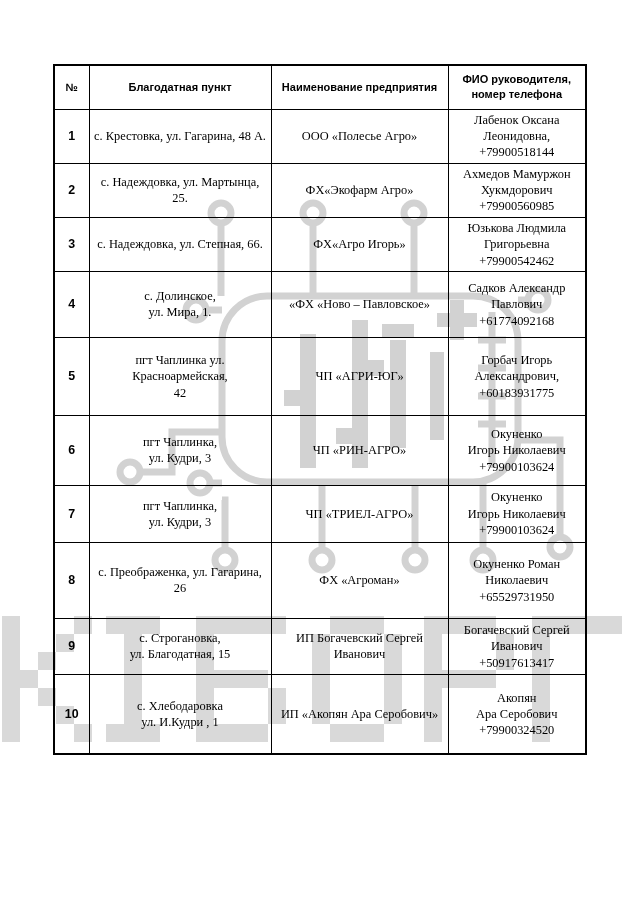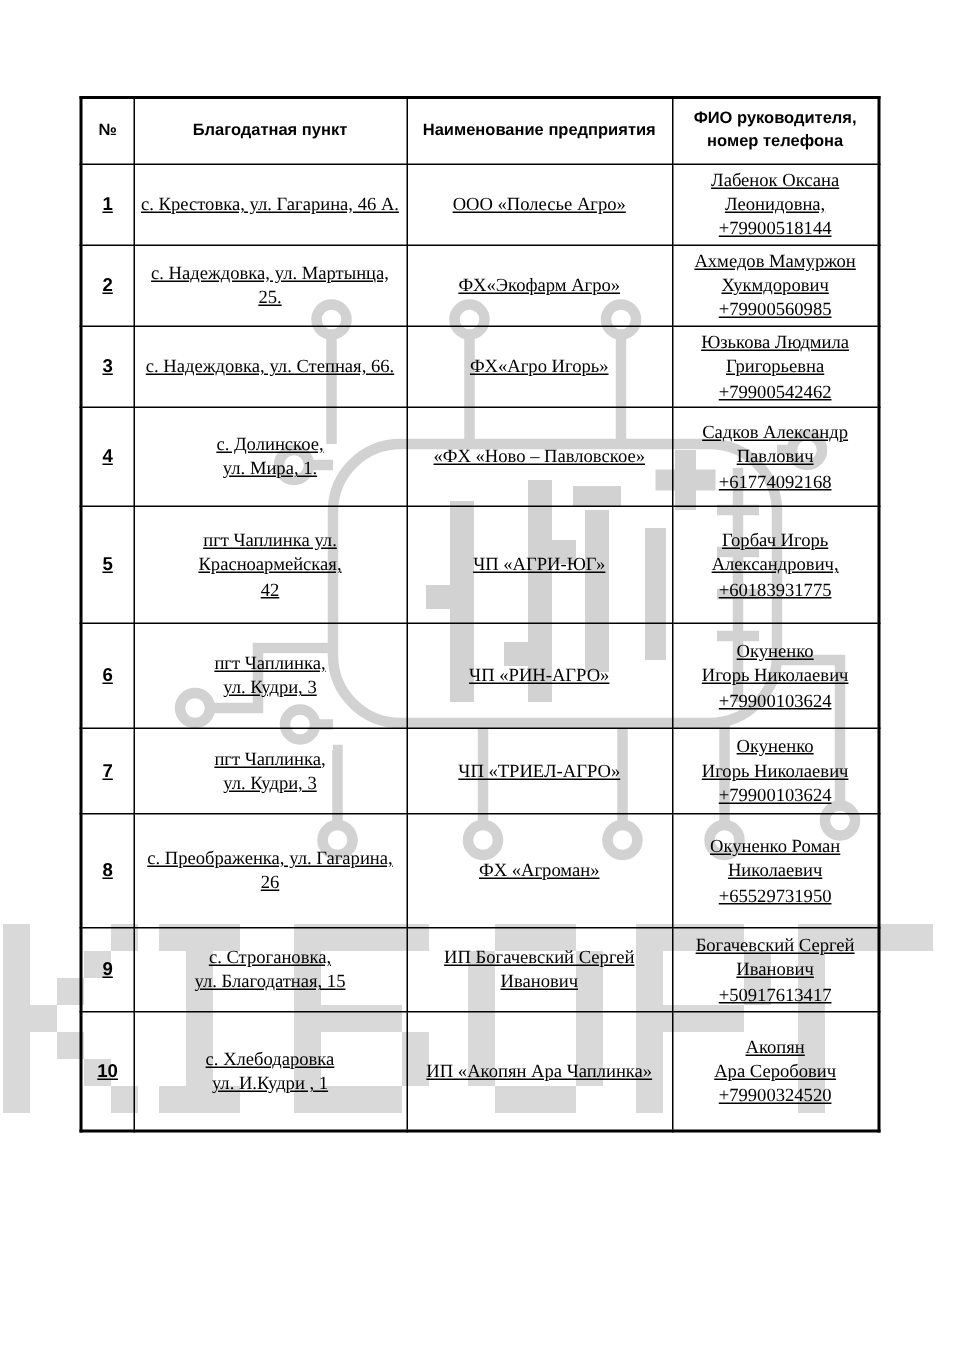--- a/index.html
+++ b/index.html
@@ -19,21 +19,21 @@
   }
   table.doc th, table.doc td{
     border:1px solid #000;
     text-align:center;vertical-align:middle;
     padding:2px 3px;overflow:hidden;
   }
   table.doc th{
     font-family:"Liberation Sans","DejaVu Sans",sans-serif;
     font-weight:bold;font-size:11px;line-height:1.35;background:transparent;
   }
-  table.doc td{font-size:12.4px;line-height:1.32;white-space:pre-line;text-decoration:underline;}
+  table.doc td{font-size:12.4px;line-height:1.32;white-space:pre-line;}
   td.num-cell{
     font-family:"Liberation Sans","DejaVu Sans",sans-serif;
     font-weight:bold;font-size:11px;
   }
   td.va-top{vertical-align:top;padding-top:7px;}
 </style>
 </head>
 <body>
 
 <svg id="circuit-wm" class="wm" viewBox="0 0 638 900" xmlns="http://www.w3.org/2000/svg" aria-hidden="true">
@@ -191,21 +191,21 @@
     <tr style="height:44px">
       <th>№</th>
       <th>Благодатная пункт</th>
       <th>Наименование предприятия</th>
       <th>ФИО руководителя, номер телефона</th>
     </tr>
   </thead>
   <tbody id="table-body">
       <tr style="height: 52px;">
         <td class="num-cell">1</td>
-        <td>с. Крестовка, ул. Гагарина, 46 А.</td>
+        <td>с. Крестовка, ул. Гагарина, 48 А.</td>
         <td>ООО «Полесье Агро»</td>
         <td>Лабенок Оксана
 Леонидовна, +79900518144</td>
       </tr>
       <tr style="height: 54px;">
         <td class="num-cell">2</td>
         <td>с. Надеждовка, ул. Мартынца, 25.</td>
         <td>ФХ«Экофарм Агро»</td>
         <td>Ахмедов Мамуржон
 Хукмдорович
@@ -269,19 +269,19 @@
 ул. Благодатная, 15</td>
         <td>ИП Богачевский Сергей Иванович</td>
         <td>Богачевский Сергей
 Иванович
 +50917613417</td>
       </tr>
       <tr style="height: 80px;">
         <td class="num-cell">10</td>
         <td class="va-top">с. Хлебодаровка
 ул. И.Кудри , 1</td>
-        <td>ИП «Акопян Ара Чаплинка»</td>
+        <td>ИП «Акопян Ара Серобович»</td>
         <td>Акопян
 Ара Серобович
 +79900324520</td>
       </tr>
     </tbody>
 </table>
 
 </body></html>

